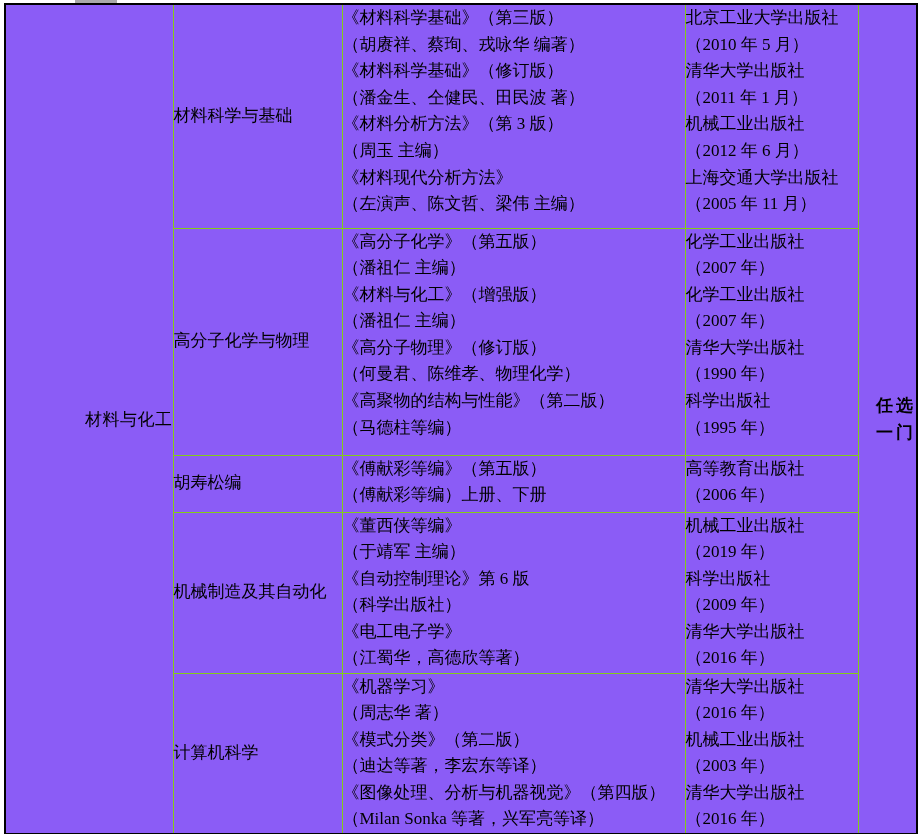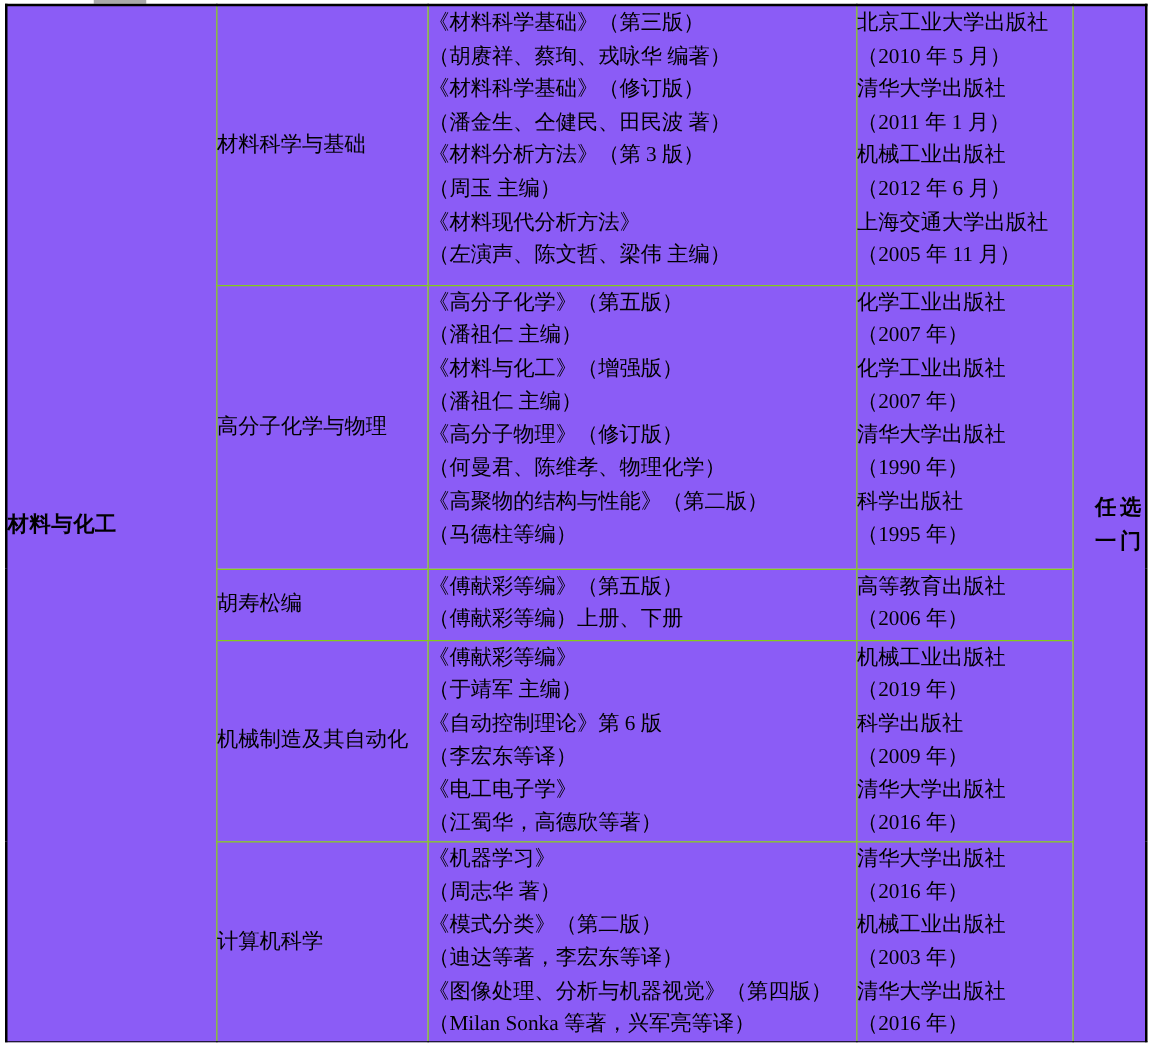--- a/index.html
+++ b/index.html
@@ -41,24 +41,23 @@
   table.ref-table {
     border: 2px solid #000000;
   }
   tr.row-0 { height: 224px; }
   tr.row-1 { height: 227px; }
   tr.row-2 { height: 57px;  }
   tr.row-3 { height: 161px; }
   tr.row-4 { height: 156px; }
 
   td.cat-cell {
-    text-align: left;
+    text-align: right;
     vertical-align: middle;
     letter-spacing: 0.5px;
-    font-weight: bold;
   }
   td.subj-cell {
     vertical-align: middle;
     padding: 0 12px;
     line-height: 26.5px;
     font-family: Liberation Serif, serif;
   }
   td.books-cell, td.pubs-cell {
     vertical-align: top;
     padding: 4px 4px 0 8px;
@@ -177,24 +176,24 @@
               <div class="line">（2006 年）</div>
             </div>
         </td>
       </tr>
       <tr class="row-3">
         <td class="subj-cell">
           <span>机械制造及其自动化</span>
         </td>
         <td class="books-cell">
           <div>
-              <div class="line">《傅献彩等编》</div>
+              <div class="line">《董西侠等编》</div>
               <div class="line">（于靖军 主编）</div>
               <div class="line">《自动控制理论》第 6 版</div>
-              <div class="line">（李宏东等译）</div>
+              <div class="line">（科学出版社）</div>
               <div class="line">《电工电子学》</div>
               <div class="line">（江蜀华，高德欣等著）</div>
             </div>
         </td>
         <td class="pubs-cell">
           <div>
               <div class="line">机械工业出版社</div>
               <div class="line">（2019 年）</div>
               <div class="line">科学出版社</div>
               <div class="line">（2009 年）</div>

